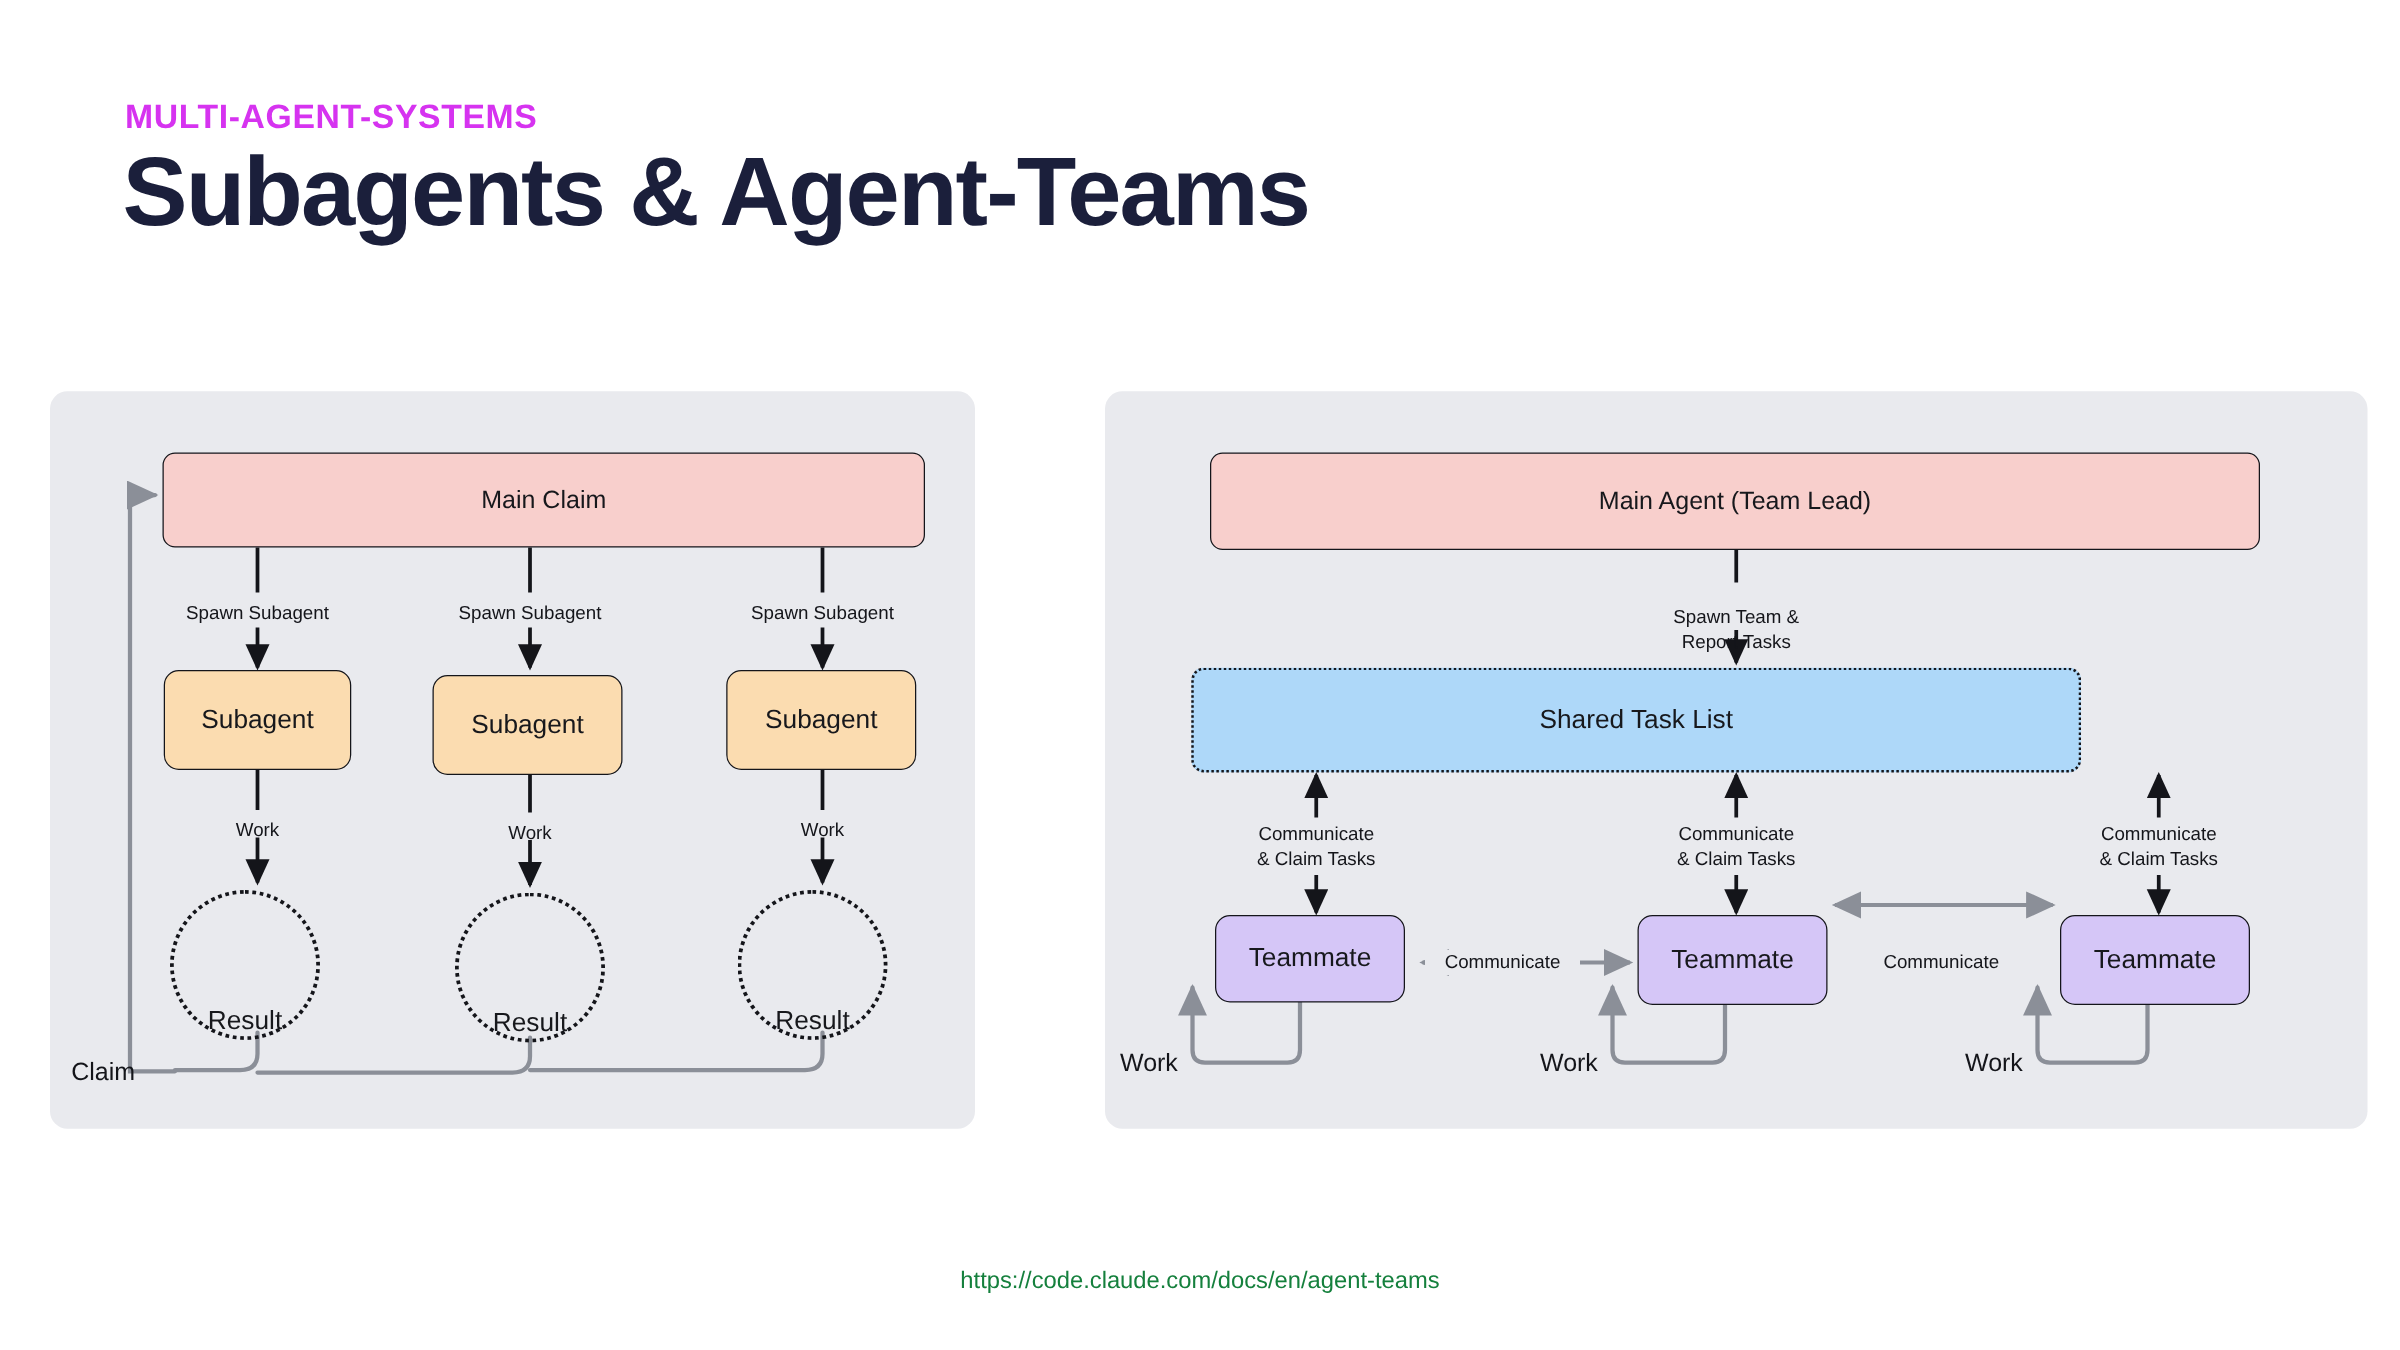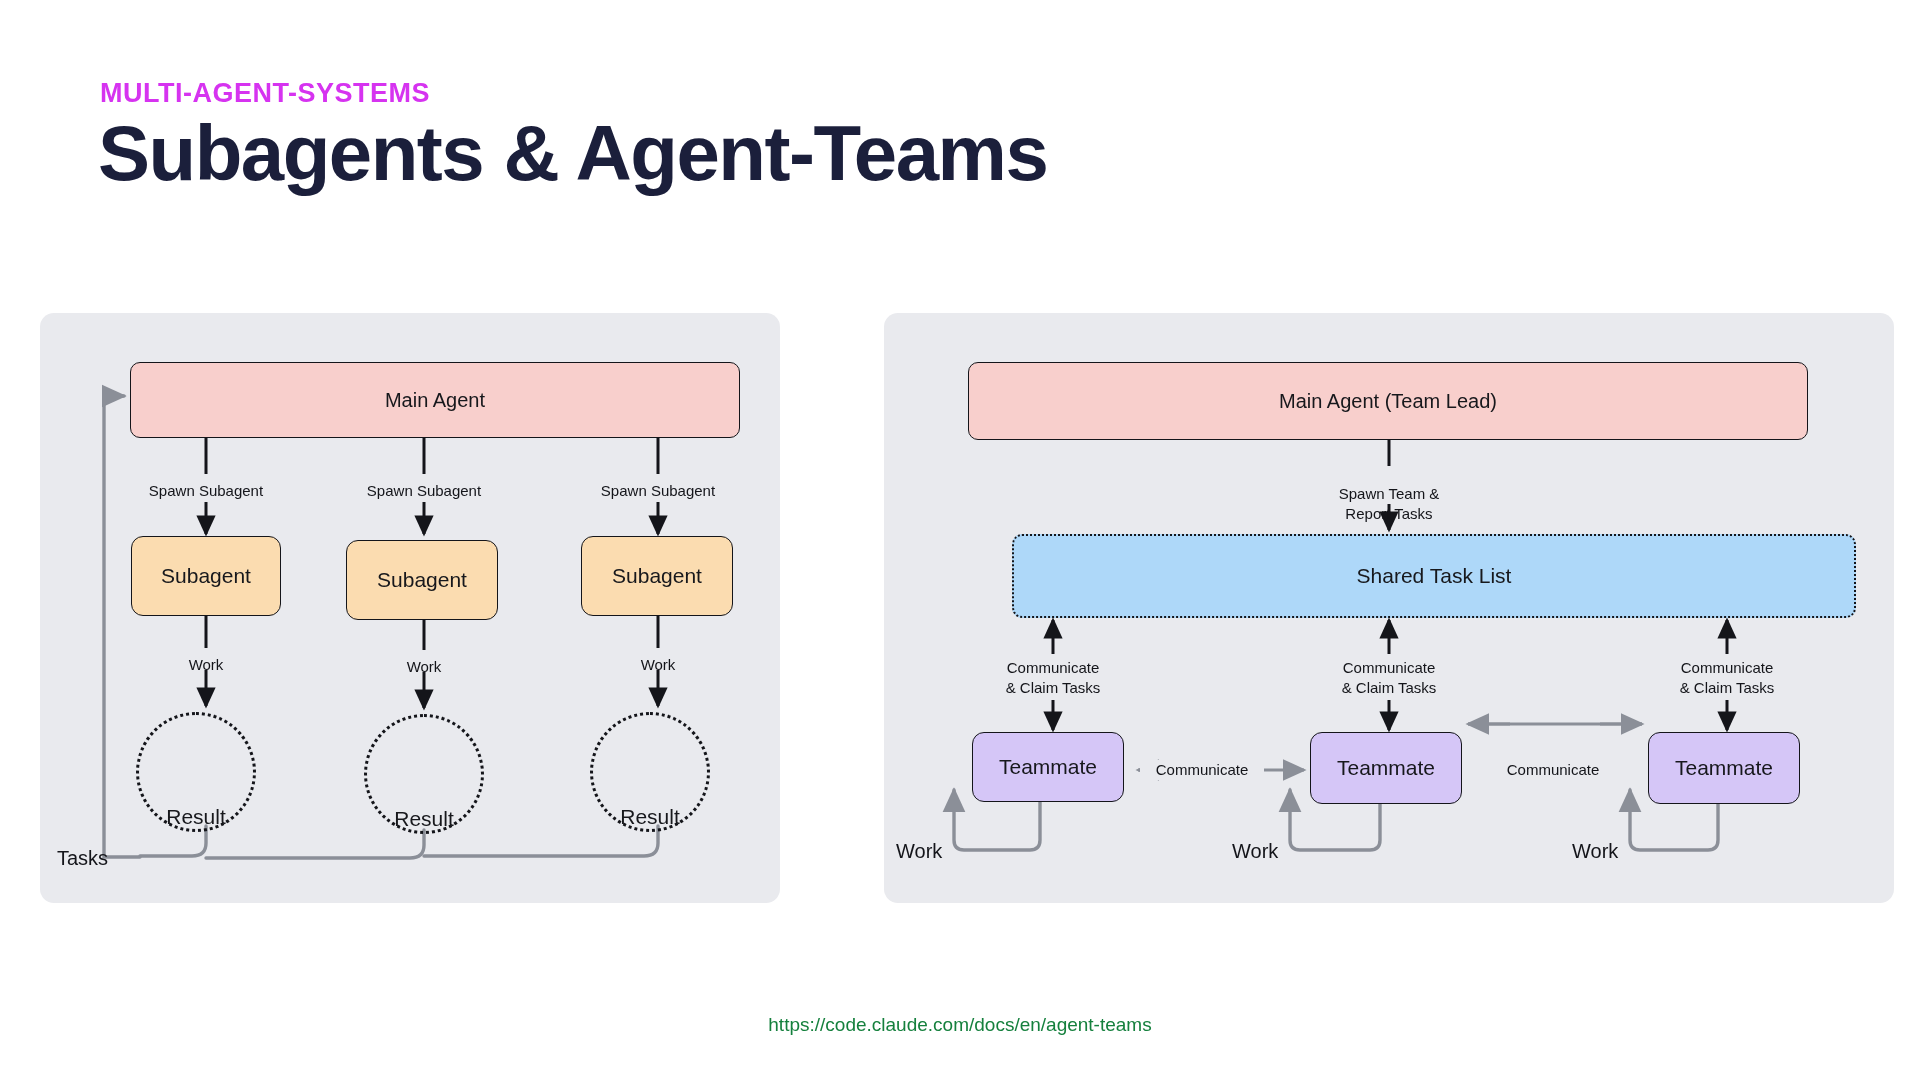--- a/index.html
+++ b/index.html
@@ -149,21 +149,21 @@
   </g>
 
   <g stroke="#8b8f98" stroke-width="3.4" fill="none" stroke-linecap="round">
     <path d="M1040,800 L1040,840 Q1040,850 1030,850 L964,850 Q954,850 954,840 L954,800 L954,790" marker-end="url(#arrG)"></path>
     <path d="M1380,800 L1380,840 Q1380,850 1370,850 L1300,850 Q1290,850 1290,840 L1290,800 L1290,790" marker-end="url(#arrG)"></path>
     <path d="M1718,800 L1718,840 Q1718,850 1708,850 L1640,850 Q1630,850 1630,840 L1630,800 L1630,790" marker-end="url(#arrG)"></path>
   </g>
 </svg>
 
 <div class="node main" style="left:130px;top:362px;width:610px;height:76px;">
-  <span>Main Agent</span>
+  <span>Main Claim</span>
 </div>
 
 <div class="edge-label" style="left:136px;top:481px;width:140px;">Spawn Subagent</div>
 <div class="edge-label" style="left:354px;top:481px;width:140px;">Spawn Subagent</div>
 <div class="edge-label" style="left:588px;top:481px;width:140px;">Spawn Subagent</div>
 
 <div class="node sub" style="left:131px;top:536px;width:150px;height:80px;">
   <span>Subagent</span>
 </div>
 <div class="node sub" style="left:346px;top:540px;width:152px;height:80px;">
@@ -180,32 +180,32 @@
 <div class="node result" style="left:136px;top:712px;width:120px;height:120px;">
   <span>Result</span>
 </div>
 <div class="node result" style="left:364px;top:714px;width:120px;height:120px;">
   <span>Result</span>
 </div>
 <div class="node result" style="left:590px;top:712px;width:120px;height:120px;">
   <span>Result</span>
 </div>
 
-<div class="edge-label big" style="left:57px;top:845px;width:90px;text-align:left;font-size:20px;">Tasks</div>
+<div class="edge-label big" style="left:57px;top:845px;width:90px;text-align:left;font-size:20px;">Claim</div>
 
 <div class="node main" style="left:968px;top:362px;width:840px;height:78px;">
   <span>Main Agent (Team Lead)</span>
 </div>
 
 <div class="edge-label" style="left:1299px;top:468px;width:180px;margin-top:16px;">
   <span>Spawn Team &amp;</span><br>
   <span>Report Tasks</span>
 </div>
 
-<div class="node tasklist" style="left:1012px;top:534px;width:844px;height:84px;">
+<div class="node tasklist" style="left:953px;top:534px;width:712px;height:84px;">
   <span>Shared Task List</span>
 </div>
 
 <div class="edge-label" style="left:963px;top:658px;width:180px;">
   <span>Communicate</span><br>
   <span>&amp; Claim Tasks</span>
 </div>
 <div class="edge-label" style="left:1299px;top:658px;width:180px;">
   <span>Communicate</span><br>
   <span>&amp; Claim Tasks</span>

